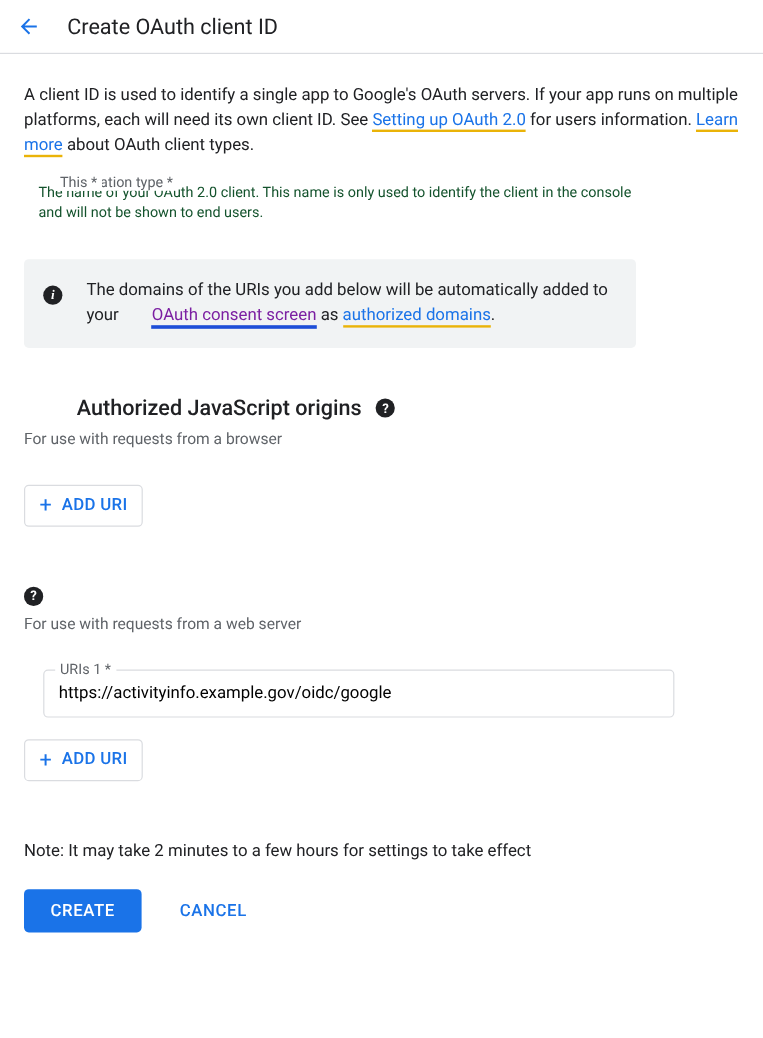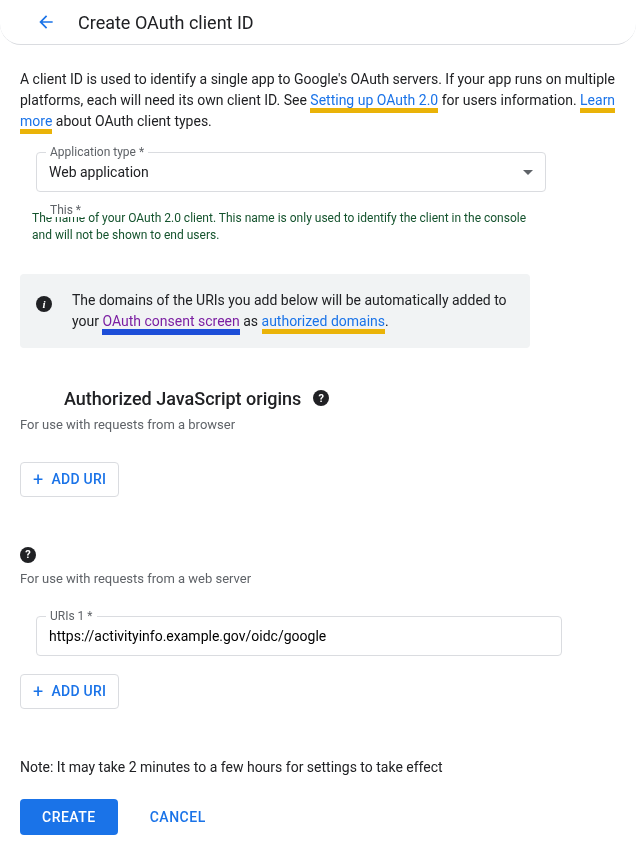--- a/index.html
+++ b/index.html
@@ -9,23 +9,22 @@
     }
     body {
       font-family: 'Google Sans', Roboto, Arial, sans-serif;
       font-size: 14px;
       color: #202124;
       background: #fff;
     }
     .header {
       display: flex;
       align-items: center;
-      padding: 10px 34px;
+      padding: 10px 12px;
       border-bottom: 1px solid #dadce0;
-      border-radius: 21px;
     }
     .back-arrow {
       width: 24px;
       height: 24px;
       color: #1a73e8;
       cursor: pointer;
       margin-right: 20px;
       display: flex;
       align-items: center;
       justify-content: center;
@@ -41,26 +40,27 @@
     }
     .intro-text {
       font-size: 14px;
       line-height: 1.5;
       color: #202124;
       margin-bottom: 20px;
     }
     .link {
       color: #1a73e8;
       text-decoration: none;
-      border-bottom: 5px solid #eab308;
+      border-bottom: 2px solid #eab308;
       cursor: pointer;
     }
     .link-purple {
       color: #7b1fa2;
-      border-bottom: 6px solid #1d4ed8;
+      border-bottom: 3px solid #1d4ed8;
+      margin-left: 24px;
     }
     .form-field {
       position: relative;
       margin-bottom: 8px;
       margin-left: 16px;
     }
     .field-label {
       position: absolute;
       top: -7px;
       left: 10px;
@@ -244,24 +244,20 @@
   <h1 class="page-title">Create OAuth client ID</h1>
 </div>
 
 <div class="content">
   <p class="intro-text">
     <span>A client ID is used to identify a single app to Google's OAuth servers. If your app runs on multiple platforms, each will need its own client ID. See </span><a class="link">Setting up OAuth 2.0</a><span> for users information. </span><a class="link">Learn more</a><span> about OAuth client types.</span>
   </p>
 
   <div class="form-field form-field-spacer">
     <label class="field-label">Application type *</label>
-    <div class="select-field">
-      <span>Web application</span>
-      <span class="dropdown-arrow"></span>
-    </div>
   </div>
 
   <div class="form-field">
     <label class="field-label">This *</label>
   </div>
   <p class="helper-text">The name of your OAuth 2.0 client. This name is only used to identify the client in the console and will not be shown to end users.</p>
 
   <div class="info-box">
     <div class="info-icon">i</div>
     <div class="info-text">

